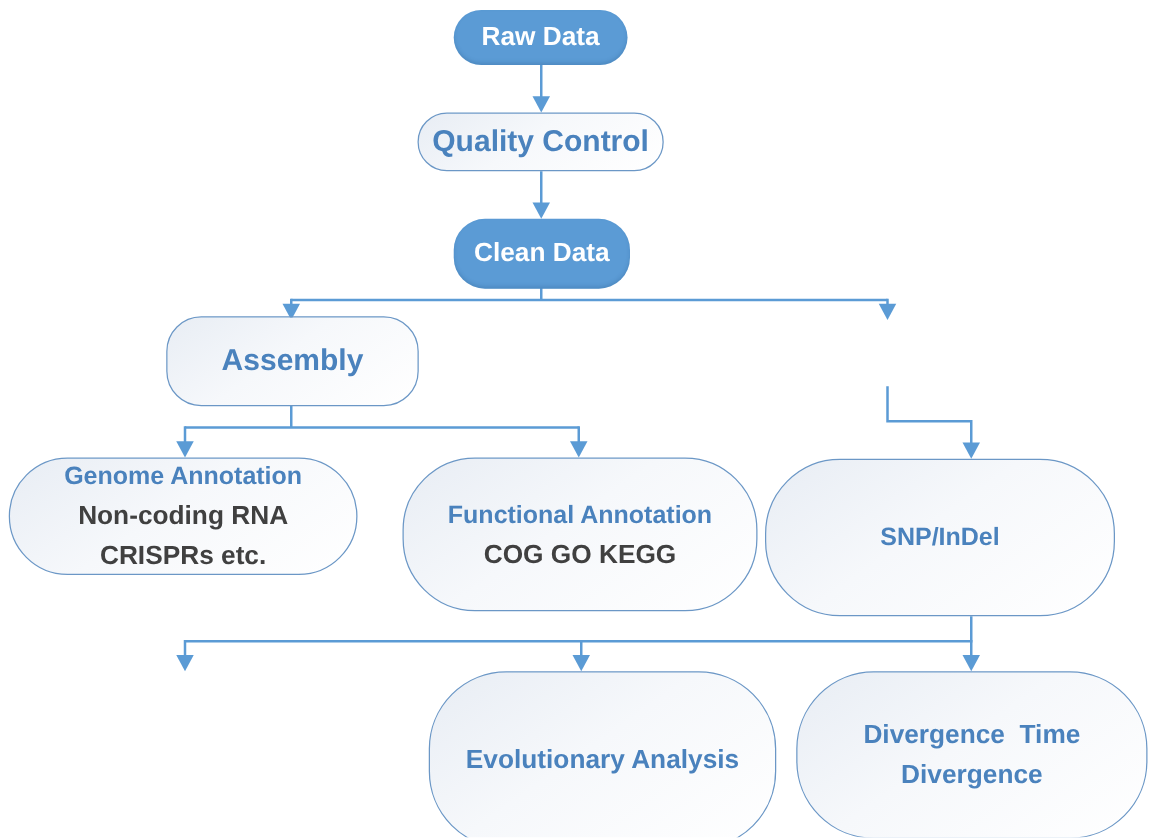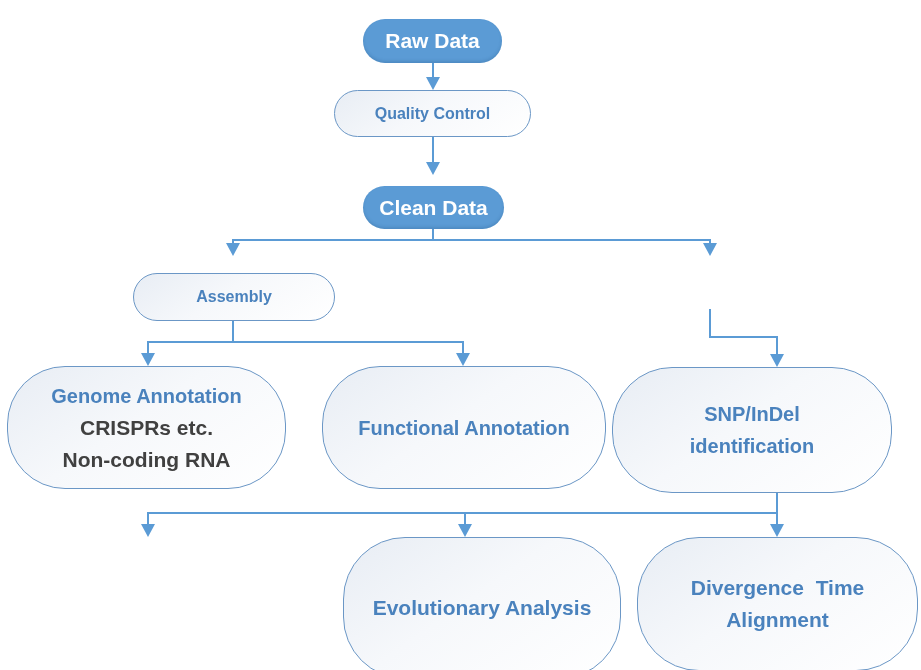--- a/index.html
+++ b/index.html
@@ -19,27 +19,26 @@
     align-items:center;justify-content:center;
     text-align:center;
     font-weight:700;
     box-sizing:border-box;
   }
   .filled{
     background:#5b9bd5;
     color:#ffffff;
     font-size:21px;
     box-shadow:inset 0 -2px 3px rgba(40,90,140,.25);
-    margin-top:11px;
   }
   .outline{
     background:linear-gradient(145deg,#e8edf4 0%,#f6f8fb 45%,#ffffff 100%);
     border:1.5px solid #6b97c6;
     color:#4a82bd;
-    font-size:16px;
+    font-size:24px;
   }
   .big{font-size:20px;line-height:32px;}
   .dark{color:#404040;font-size:21px;}
   .blue-line{color:#4a82bd;}
   .bottom-label{font-size:21px;}
   .prews{white-space:pre;}
 </style>
 </head>
 <body>
 
@@ -93,47 +92,47 @@
   </svg>
 
   <div class="node filled" style="left:363px;top:8px;width:139px;height:44px;border-radius:22px">
     <span>Raw Data</span>
   </div>
 
   <div class="node outline" style="left:334px;top:90px;width:197px;height:47px;border-radius:24px">
     <span>Quality Control</span>
   </div>
 
-  <div class="node filled" style="left:363px;top:175px;width:141px;height:43px;border-radius:25px">
+  <div class="node filled" style="left:363px;top:175px;width:141px;height:56px;border-radius:25px">
     <span>Clean Data</span>
   </div>
 
-  <div class="node outline" style="left:133px;top:273px;width:202px;height:48px;border-radius:28px">
+  <div class="node outline" style="left:133px;top:253px;width:202px;height:72px;border-radius:28px">
     <span>Assembly</span>
   </div>
 
 
-  <div class="node outline big" style="left:7px;top:366px;width:279px;height:123px;border-radius:58px">
+  <div class="node outline big" style="left:7px;top:366px;width:279px;height:94px;border-radius:58px">
     <div class="blue-line">Genome Annotation</div>
+    <div class="dark">Non-coding RNA</div>
     <div class="dark">CRISPRs etc.</div>
-    <div class="dark">Non-coding RNA</div>
   </div>
 
   <div class="node outline big" style="left:322px;top:366px;width:284px;height:123px;border-radius:58px">
     <div class="blue-line">Functional Annotation</div>
+    <div class="dark">COG GO KEGG</div>
   </div>
 
   <div class="node outline big" style="left:612px;top:367px;width:280px;height:126px;border-radius:60px">
     <div class="blue-line">SNP/InDel</div>
-    <div class="blue-line">identification</div>
   </div>
 
 
   <div class="node outline bottom-label" style="left:343px;top:537px;width:278px;height:142px;border-radius:62px">
     <span>Evolutionary Analysis</span>
   </div>
 
   <div class="node outline big bottom-label" style="left:637px;top:537px;width:281px;height:134px;border-radius:62px">
     <div class="blue-line prews">Divergence  Time</div>
-    <div class="blue-line">Alignment</div>
+    <div class="blue-line">Divergence</div>
   </div>
 
 </div>
 
 </body></html>

